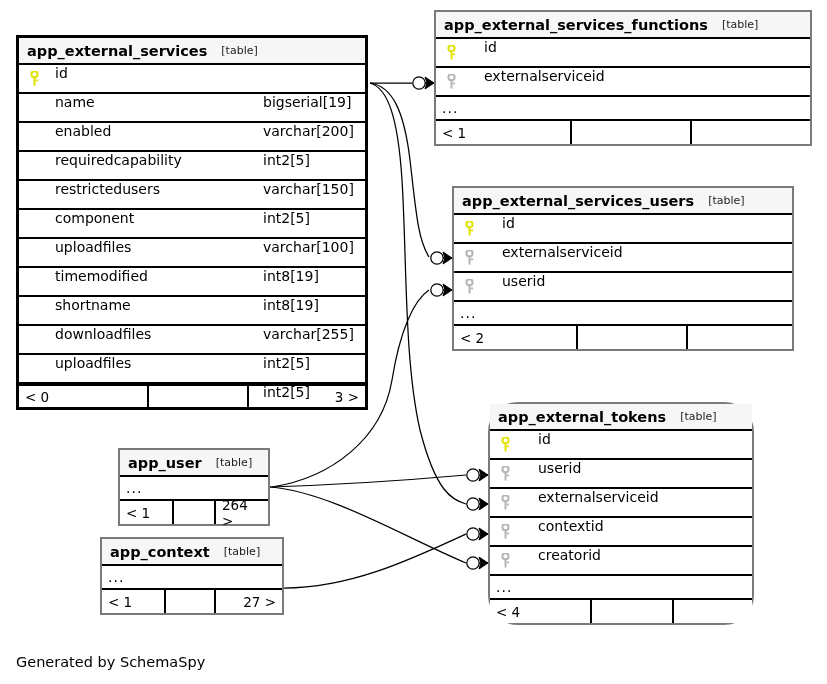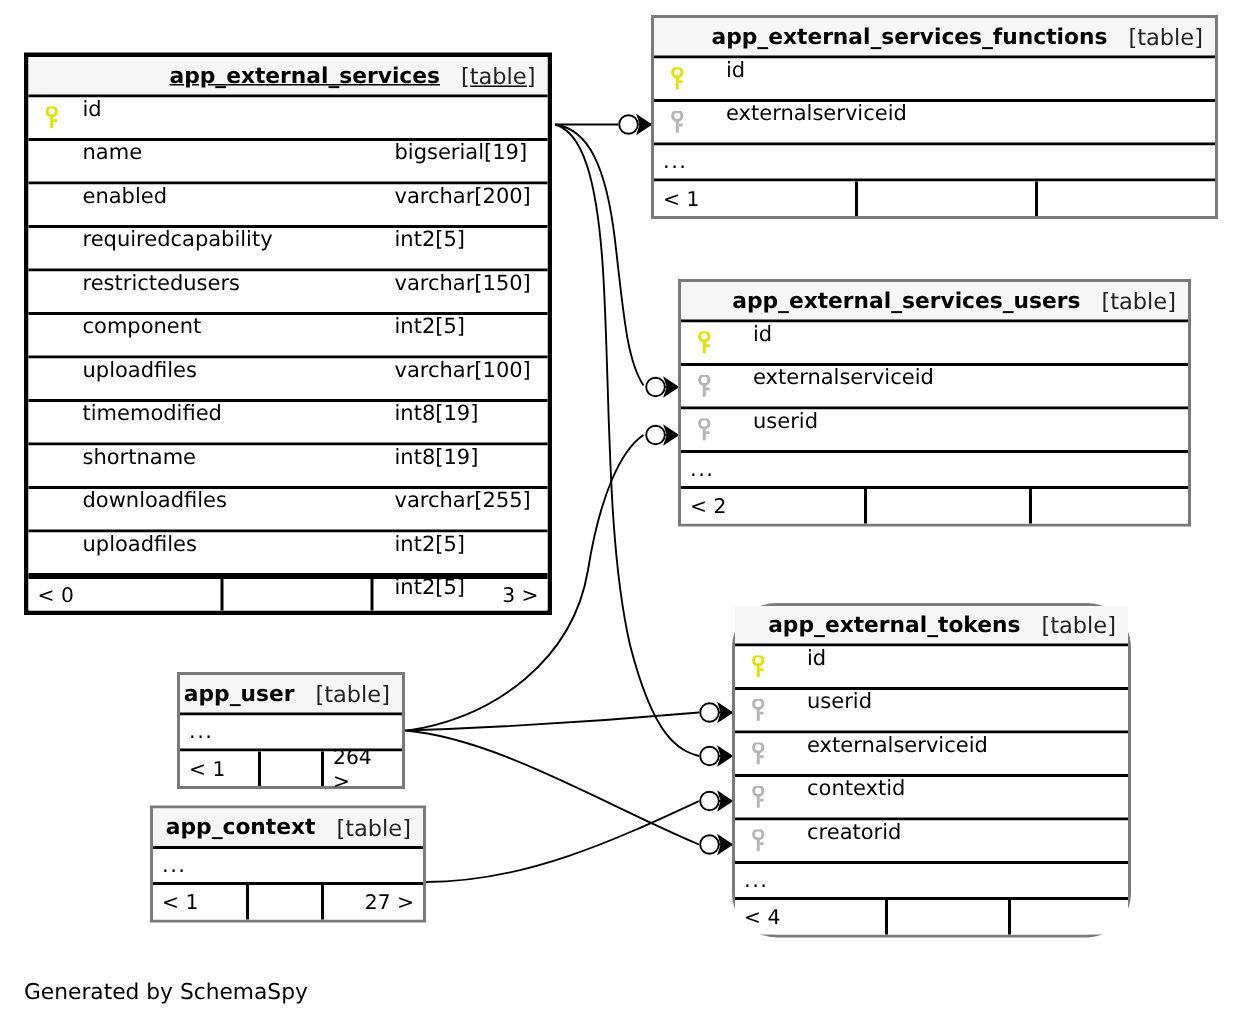--- a/index.html
+++ b/index.html
@@ -56,37 +56,36 @@
   .table-box.thick {
     border: 3px solid #000000;
   }
 
   .tbl-header {
     box-sizing: border-box;
     background: #f6f6f6;
     border-bottom: 2px solid #000000;
     display: flex;
     align-items: center;
-    justify-content: flex-end;
+    justify-content: flex-start;
     padding: 0 8px;
     height: 27px;
     white-space: nowrap;
   }
   .thick > .tbl-header {
     border-bottom: 2px solid #000000;
-    text-decoration: underline;
   }
   .tbl-name {
     font-weight: bold;
     font-size: 14.5px;
     color: #000000;
     letter-spacing: 0px;
   }
   .tbl-tag {
-    font-size: 15px;
+    font-size: 11px;
     color: #222222;
     padding-left: 14px;
   }
 
   .col-row {
     box-sizing: border-box;
     display: flex;
     height: 29px;
     border-bottom: 2px solid #000000;
     background: #ffffff;

